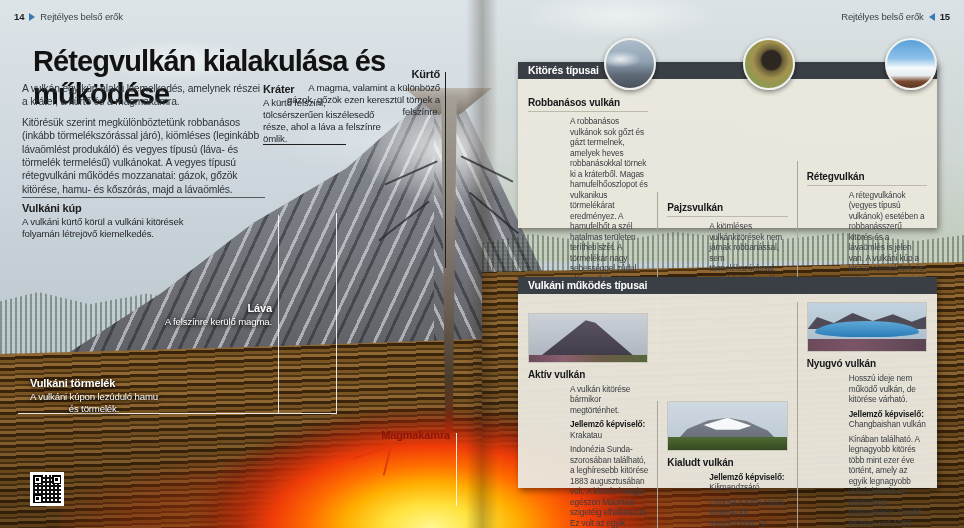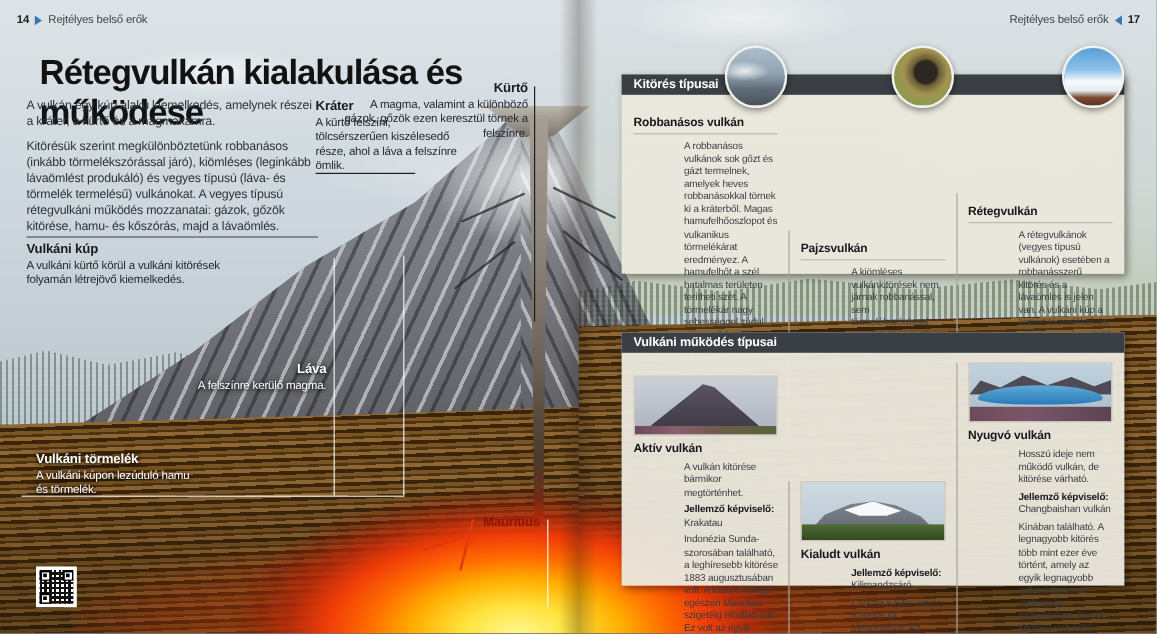--- a/index.html
+++ b/index.html
@@ -177,21 +177,21 @@
   <div class="abs gutter"></div>
 
   <div class="abs hdr" style="left:14px;">
     <b>14</b>
     <span class="tri tri-r"></span>
     <span>Rejtélyes belső erők</span>
   </div>
   <div class="abs hdr" style="right:14px;">
     <span>Rejtélyes belső erők</span>
     <span class="tri tri-l"></span>
-    <b>17</b>
+    <b>15</b>
   </div>
 
   <h1 class="abs title" style="margin:11px;">Rétegvulkán kialakulása és működése</h1>
   <div class="abs intro">
     <p>A vulkán egy kúp alakú kiemelkedés, amelynek részei a kráter, a kürtő és a magmakamra.</p>
     <p>Kitörésük szerint megkülönböztetünk robbanásos (inkább törmelékszórással járó), kiömléses (leginkább lávaömlést produkáló) és vegyes típusú (láva- és törmelék termelésű) vulkánokat. A vegyes típusú rétegvulkáni működés mozzanatai: gázok, gőzök kitörése, hamu- és kőszórás, majd a lávaömlés.</p>
   </div>
   <div class="abs cone-label">
     <div class="lbl-t">Vulkáni kúp</div>
     <div class="lbl-x" style="width:178px;">A vulkáni kürtő körül a vulkáni kitörések folyamán létrejövő kiemelkedés.</div>
@@ -212,25 +212,25 @@
   <div class="abs lava-label white">
     <div class="lbl-t">Láva</div>
     <div class="lbl-x">A felszínre kerülő magma.</div>
   </div>
   <div class="abs line white-line" style="left:278px;top:215px;width:1px;height:198px;"></div>
   <div class="abs line white-line" style="left:336px;top:213px;width:1px;height:200px;"></div>
   <div class="abs line white-line" style="left:18px;top:413px;width:319px;height:1px;"></div>
 
   <div class="abs debris-label white">
     <div class="lbl-t">Vulkáni törmelék</div>
-    <div class="lbl-x" style="width:128px;">A vulkáni kúpon lezúduló hamu és törmelék.</div>
+    <div class="lbl-x" style="width:128px;text-align:center;">A vulkáni kúpon lezúduló hamu és törmelék.</div>
   </div>
 
   <div class="abs magma-label">
-    <div class="lbl-t">Mauritius</div>
+    <div class="lbl-t">Magmakamra</div>
   </div>
   <div class="abs line white-line" style="left:456px;top:433px;width:1px;height:73px;"></div>
 
   <div class="abs qr">
     <div class="qr-px">
       <div class="qr-f" style="left:0;top:0;"></div>
       <div class="qr-f" style="right:0;top:0;"></div>
       <div class="qr-f" style="left:0;bottom:0;"></div>
     </div>
   </div>

